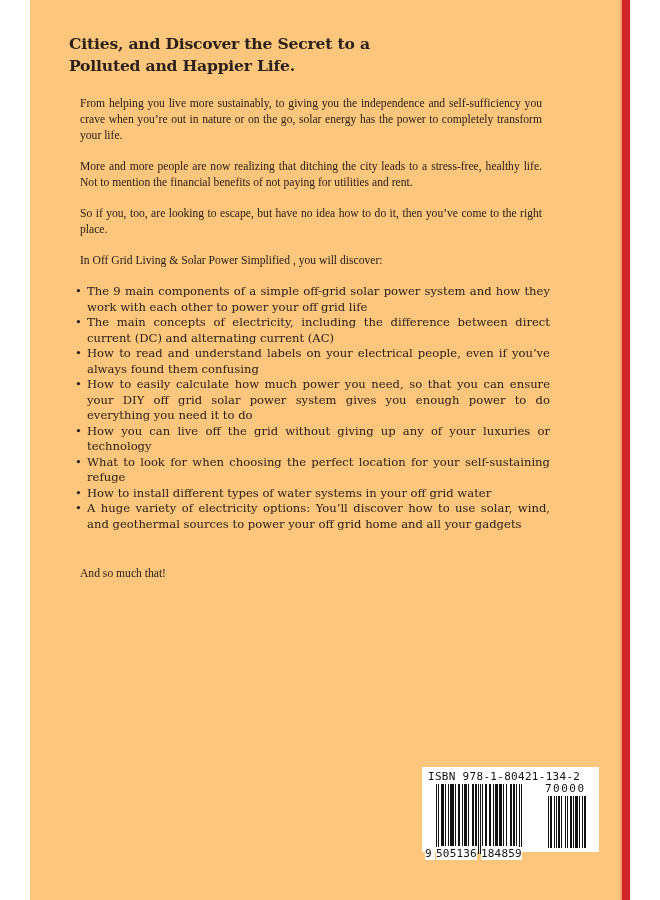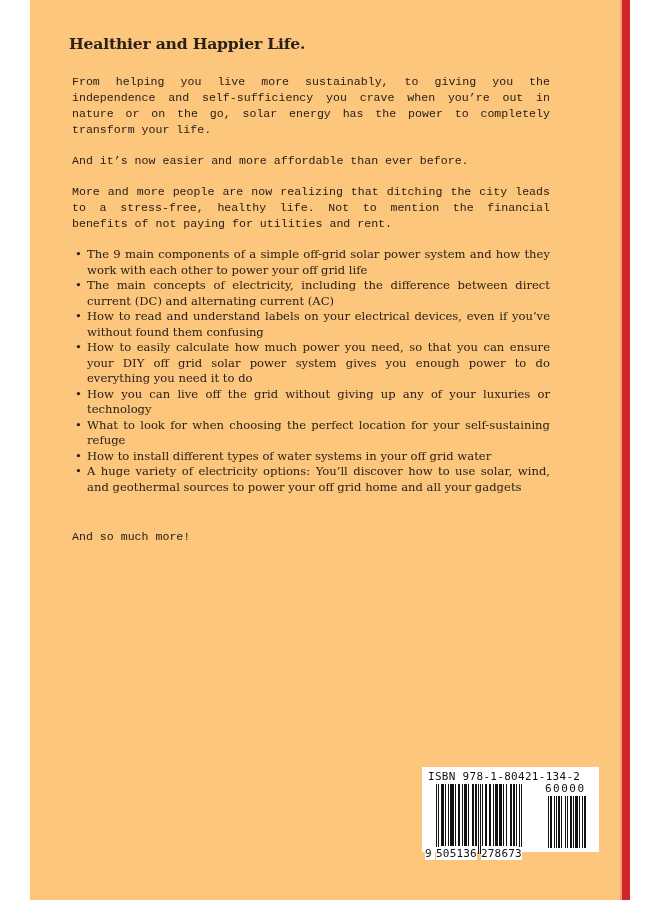--- a/index.html
+++ b/index.html
@@ -28,22 +28,22 @@
     margin: 0 0 0 -3px;
     font-family: "DejaVu Serif", serif;
     font-weight: bold;
     font-size: 15.6px;
     line-height: 22px;
     letter-spacing: -0.2px;
     color: #2b2118;
   }
   .headline span { display: block; white-space: nowrap; }
   .para {
-    margin: 0;
-    font-family: Liberation Mono, monospace;
+    margin: 8px;
+    font-family: Liberation Serif, serif;
     font-size: 11.6px;
     line-height: 16px;
     color: #2a2019;
     text-align: justify;
   }
   .p1 { margin-top: 19px; }
   .gap { margin-top: 15px; }
   .bullets {
     list-style: none; margin: 15px 0 0 0; padding: 0;
     font-family: "DejaVu Serif", serif;
@@ -93,44 +93,46 @@
   .barcode .digits .d2 { margin-left: 4px; letter-spacing: 0.2px; }
 </style>
 </head>
 <body>
 
 <div class="cover"></div>
 <div class="spine-edge"></div>
 
 <div class="content">
   <h1 class="headline">
-    <span>Healthier and Happier Life.</span>
+    <span>Cities, and Discover the Secret to a</span>
+    <span>Polluted and Happier Life.</span>
   </h1>
 
   <p class="para p1">From helping you live more sustainably, to giving you the independence and self-sufficiency you crave when you’re out in nature or on the go, solar energy has the power to completely transform your life.</p>
-  <p class="para gap">And it’s now easier and more affordable than ever before.</p>
   <p class="para gap">More and more people are now realizing that ditching the city leads to a stress-free, healthy life. Not to mention the financial benefits of not paying for utilities and rent.</p>
+  <p class="para gap">So if you, too, are looking to escape, but have no idea how to do it, then you’ve come to the right place.</p>
+  <p class="para gap">In Off Grid Living &amp; Solar Power Simplified , you will discover:</p>
 
   <ul class="bullets">
     <li><span class="dot">•</span><span>The 9 main components of a simple off-grid solar power system and how they work with each other to power your off grid life</span></li>
     <li><span class="dot">•</span><span>The main concepts of electricity, including the difference between direct current (DC) and alternating current (AC)</span></li>
-    <li><span class="dot">•</span><span>How to read and understand labels on your electrical devices, even if you’ve without found them confusing</span></li>
+    <li><span class="dot">•</span><span>How to read and understand labels on your electrical people, even if you’ve always found them confusing</span></li>
     <li><span class="dot">•</span><span>How to easily calculate how much power you need, so that you can ensure your DIY off grid solar power system gives you enough power to do everything you need it to do</span></li>
     <li><span class="dot">•</span><span>How you can live off the grid without giving up any of your luxuries or technology</span></li>
     <li><span class="dot">•</span><span>What to look for when choosing the perfect location for your self-sustaining refuge</span></li>
     <li><span class="dot">•</span><span>How to install different types of water systems in your off grid water</span></li>
     <li><span class="dot">•</span><span>A huge variety of electricity options: You’ll discover how to use solar, wind, and geothermal sources to power your off grid home and all your gadgets</span></li>
   </ul>
 
-  <p class="para more">And so much more!</p>
+  <p class="para more">And so much that!</p>
 </div>
 
 <div class="barcode">
   <div class="isbn">ISBN 978-1-80421-134-2</div>
-  <div class="addon-num">60000</div>
+  <div class="addon-num">70000</div>
   <div class="main-bars" id="main-bars">
       <div class="bar long" style="width: 1.1px; background: rgb(17, 17, 17);"></div>
       <div class="bar" style="width: 1.1px; background: transparent;"></div>
       <div class="bar long" style="width: 1.1px; background: rgb(17, 17, 17);"></div>
       <div class="bar" style="width: 2.2px; background: transparent;"></div>
       <div class="bar" style="width: 2.2px; background: rgb(17, 17, 17);"></div>
       <div class="bar" style="width: 1.1px; background: transparent;"></div>
       <div class="bar" style="width: 1.1px; background: rgb(17, 17, 17);"></div>
       <div class="bar" style="width: 2.2px; background: transparent;"></div>
       <div class="bar" style="width: 1.1px; background: rgb(17, 17, 17);"></div>
@@ -204,15 +206,15 @@
       <div class="bar" style="width: 1px; background: transparent;"></div>
       <div class="bar" style="width: 3px; background: rgb(17, 17, 17);"></div>
       <div class="bar" style="width: 1px; background: transparent;"></div>
       <div class="bar" style="width: 1px; background: rgb(17, 17, 17);"></div>
       <div class="bar" style="width: 2px; background: transparent;"></div>
       <div class="bar" style="width: 1px; background: rgb(17, 17, 17);"></div>
       <div class="bar" style="width: 1px; background: transparent;"></div>
       <div class="bar" style="width: 2px; background: rgb(17, 17, 17);"></div>
     </div>
   <div class="digits">
-    <span class="d0">9</span><span class="d1">505136</span><span class="d2">278673</span>
+    <span class="d0">9</span><span class="d1">505136</span><span class="d2">184859</span>
   </div>
 </div>
 
 </body></html>

